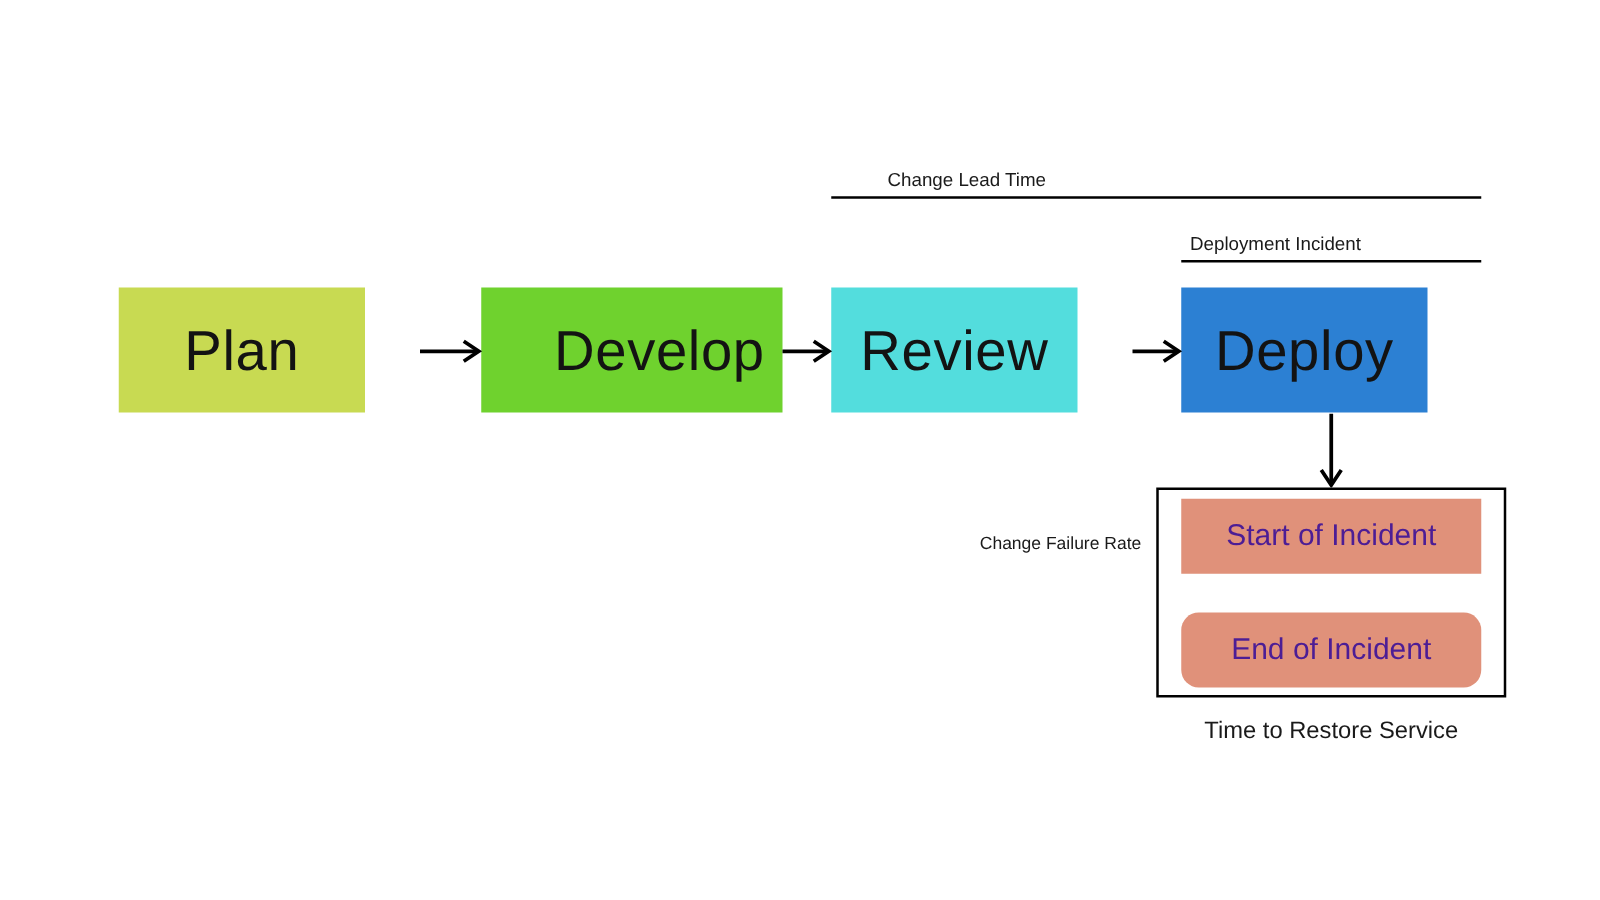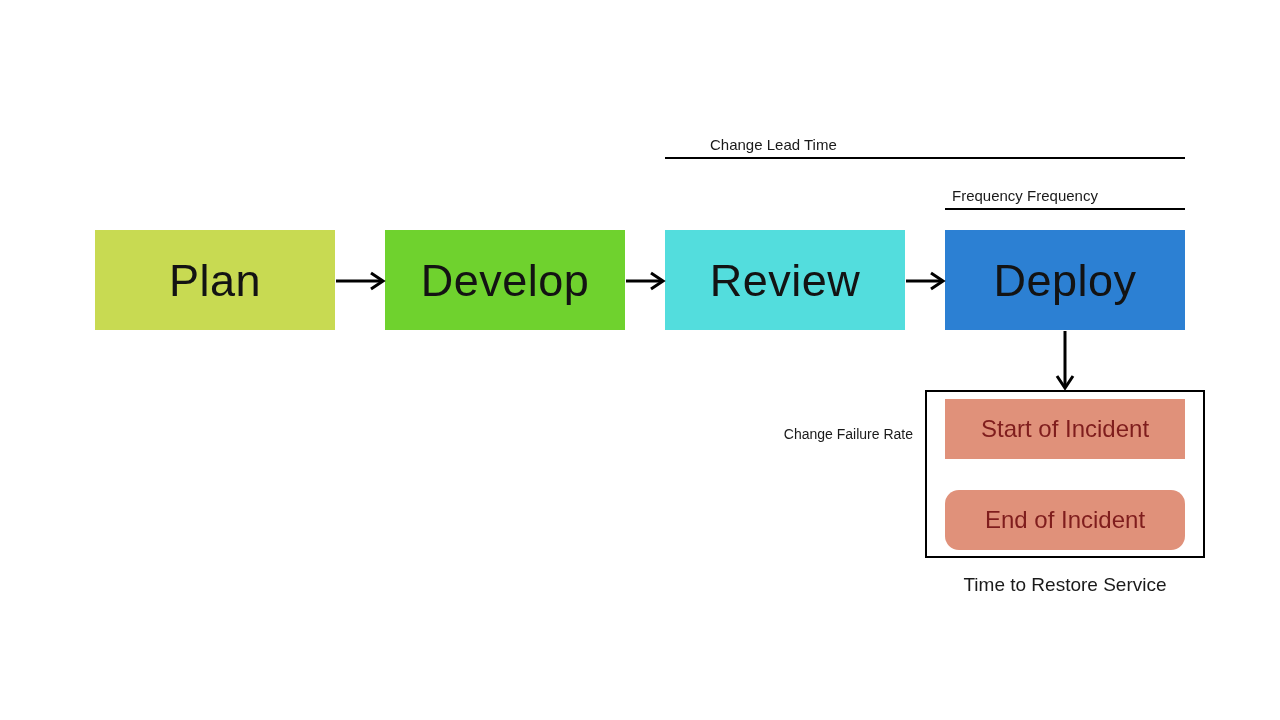--- a/index.html
+++ b/index.html
@@ -13,33 +13,33 @@
     position: relative;
     width: 1280px;
     height: 720px;
     background: #ffffff;
     overflow: hidden;
   }
   
   .stage {
     position: absolute;
     top: 230px;
-    width: 240px;
+    width: 197px;
     height: 100px;
     display: flex;
     align-items: center;
     justify-content: center;
     font-size: 45px;
     line-height: 1;
     color: #131313;
     letter-spacing: 0.5px;
     white-space: nowrap;
   }
   #stage-plan    { left: 95px;  }
-  #stage-develop { left: 385px; }
+  #stage-develop { left: 385px; padding-left: 44px; }
   #stage-review  { left: 665px; }
   #stage-deploy  { left: 945px; }
 
   
   #connector-layer {
     position: absolute;
     left: 0; top: 0;
     width: 1280px;
     height: 720px;
     pointer-events: none;
@@ -71,21 +71,21 @@
   }
   .incident-box {
     position: absolute;
     left: 945px;
     width: 240px;
     height: 60px;
     display: flex;
     align-items: center;
     justify-content: center;
     font-size: 24px;
-    color: #7f1d1d;
+    color: #4c1d95;
     white-space: nowrap;
   }
   #incident-start { top: 399px; }
   #incident-end   { top: 490px; border-radius: 14px; }
 </style>
 </head>
 <body>
 
 <div id="canvas">
 
@@ -119,21 +119,21 @@
       <polyline points="1057,376 1065,388 1073,376"></polyline>
     </g>
 
     <line x1="665" y1="158" x2="1185" y2="158" stroke="#000" stroke-width="2"></line>
 
     <line x1="945" y1="209" x2="1185" y2="209" stroke="#000" stroke-width="2"></line>
   </svg>
 
   <div class="metric-label" id="label-change-lead-time">Change Lead Time</div>
 
-  <div class="metric-label" id="label-deployment-frequency">Frequency Frequency</div>
+  <div class="metric-label" id="label-deployment-frequency">Deployment Incident</div>
 
   <div class="metric-label" id="label-change-failure-rate">Change Failure Rate</div>
 
   <div class="metric-label" id="label-time-to-restore">Time to Restore Service</div>
 
   <div id="incident-container"></div>
 
   <div class="incident-box" id="incident-start" style="background-color: rgb(224, 145, 122);">Start of Incident</div>
 
   <div class="incident-box" id="incident-end" style="background-color: rgb(224, 145, 122);">End of Incident</div>

